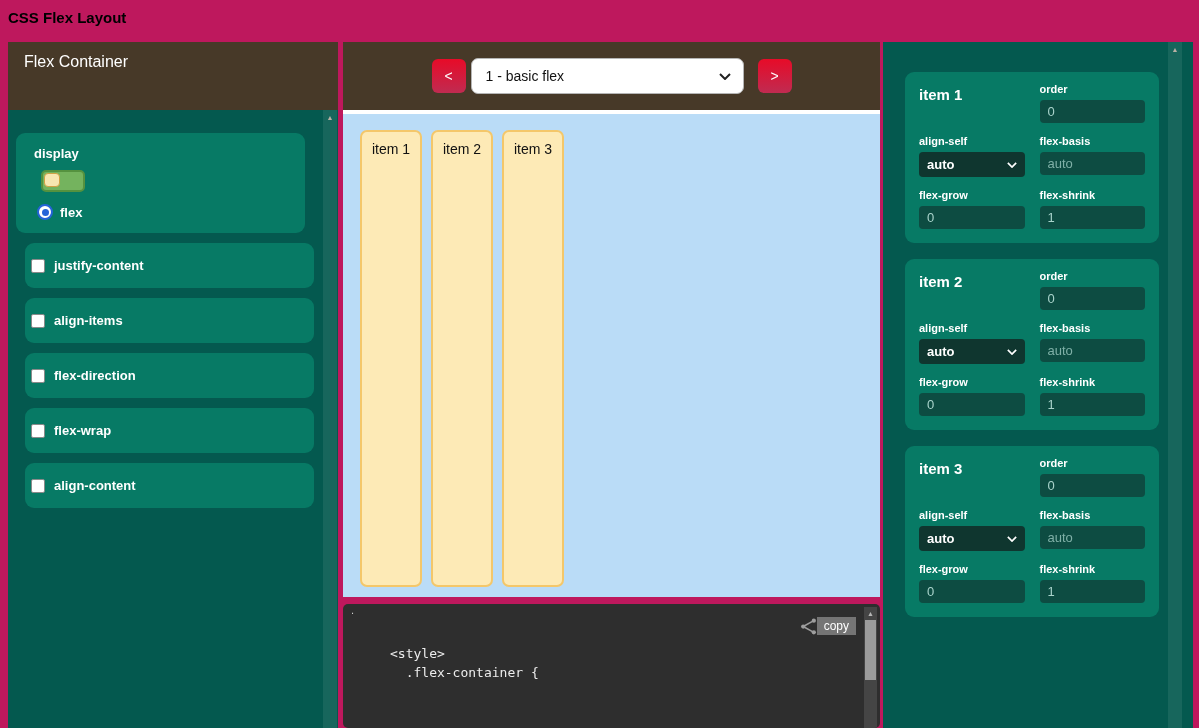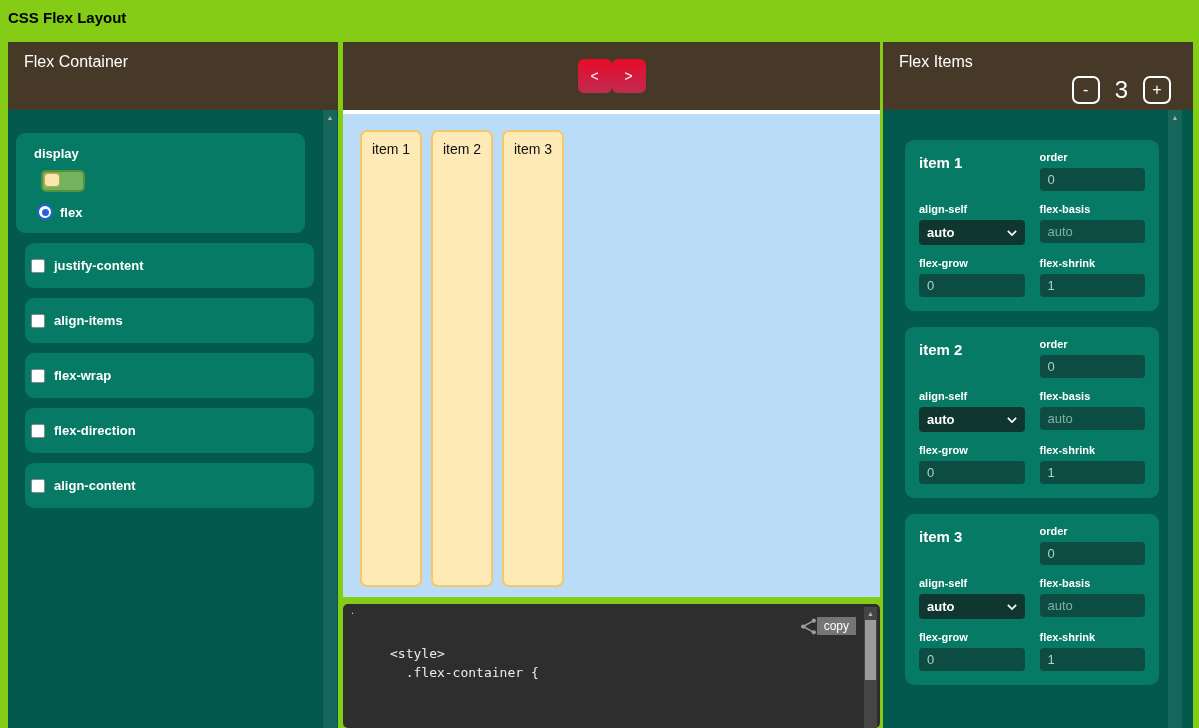--- a/index.html
+++ b/index.html
@@ -1,17 +1,17 @@
 <!DOCTYPE html>
 <html><head>
 <meta charset="utf-8">
 <style>
   * { margin:0; padding:0; box-sizing:border-box; }
   body { background:#fff; font-family:"Liberation Sans", sans-serif; }
-  .page { position:relative; width:1199px; height:728px; background:#84cc16; overflow:hidden; }
+  .page { position:relative; width:1199px; height:728px; background:#be185d; overflow:hidden; }
 
   .app-title { position:absolute; top:9px; left:8px; font-size:15px; font-weight:bold; color:#000; }
 
   .col { position:absolute; top:42px; height:686px; display:flex; flex-direction:column; }
   .col-left  { left:8px;   width:330px; }
   .col-mid   { left:343px; width:537px; }
   .col-right { left:883px; width:310px; }
 
   .panel-header { height:68px; background:#473928; flex:none; position:relative; }
   .panel-title { display:block; padding:11px 16px; font-size:16px; color:#fff; }
@@ -101,40 +101,48 @@
       <div class="card check-card">
         <span class="checkbox"></span>
         <span class="check-label">justify-content</span>
       </div>
       <div class="card check-card">
         <span class="checkbox"></span>
         <span class="check-label">align-items</span>
       </div>
       <div class="card check-card">
         <span class="checkbox"></span>
+        <span class="check-label">flex-direction</span>
+      </div>
+      <div class="card check-card">
+        <span class="checkbox"></span>
         <span class="check-label">flex-wrap</span>
-      </div>
-      <div class="card check-card">
-        <span class="checkbox"></span>
-        <span class="check-label">flex-direction</span>
       </div>
       <div class="card check-card">
         <span class="checkbox"></span>
         <span class="check-label">align-content</span>
       </div>
 
       <div class="scroll-track left-edge">
         <span class="scroll-arrow">▲</span>
       </div>
     </div>
   </div>
 
   <div class="col col-mid">
     <div class="panel-header mid-header">
       <button class="nav-btn">&lt;</button>
+      <div class="preset-select">
+        <span class="preset-value">1 - basic flex</span>
+        <span class="preset-chevron">
+          <svg viewBox="0 0 12 7" width="12" height="7">
+              <path d="M1 1l5 5 5-5" fill="none" stroke="currentColor" stroke-width="2"></path>
+            </svg>
+        </span>
+      </div>
       <button class="nav-btn">&gt;</button>
     </div>
 
     <div class="demo-area">
       <div class="flex-demo">
         <div class="demo-item">item 1</div>
         <div class="demo-item">item 2</div>
         <div class="demo-item">item 3</div>
       </div>
     </div>
@@ -158,28 +166,20 @@
         <div class="code-line"></div>
       </div>
       <div class="code-scrollbar">
         <span class="code-scroll-arrow">▲</span>
         <div class="code-scroll-thumb"></div>
       </div>
     </div>
   </div>
 
   <div class="col col-right">
-    <div class="panel-header">
-      <span class="panel-title">Flex Items</span>
-      <div class="counter">
-        <button class="count-btn">-</button>
-        <span class="count-value">3</span>
-        <button class="count-btn">+</button>
-      </div>
-    </div>
     <div class="panel-body">
 
       <div class="item-card first">
         <div class="card-grid">
           <div class="item-heading">item 1</div>
           <div>
             <span class="field-label">order</span>
             <input class="mini-input" value="0" style="">
           </div>
           <div>

